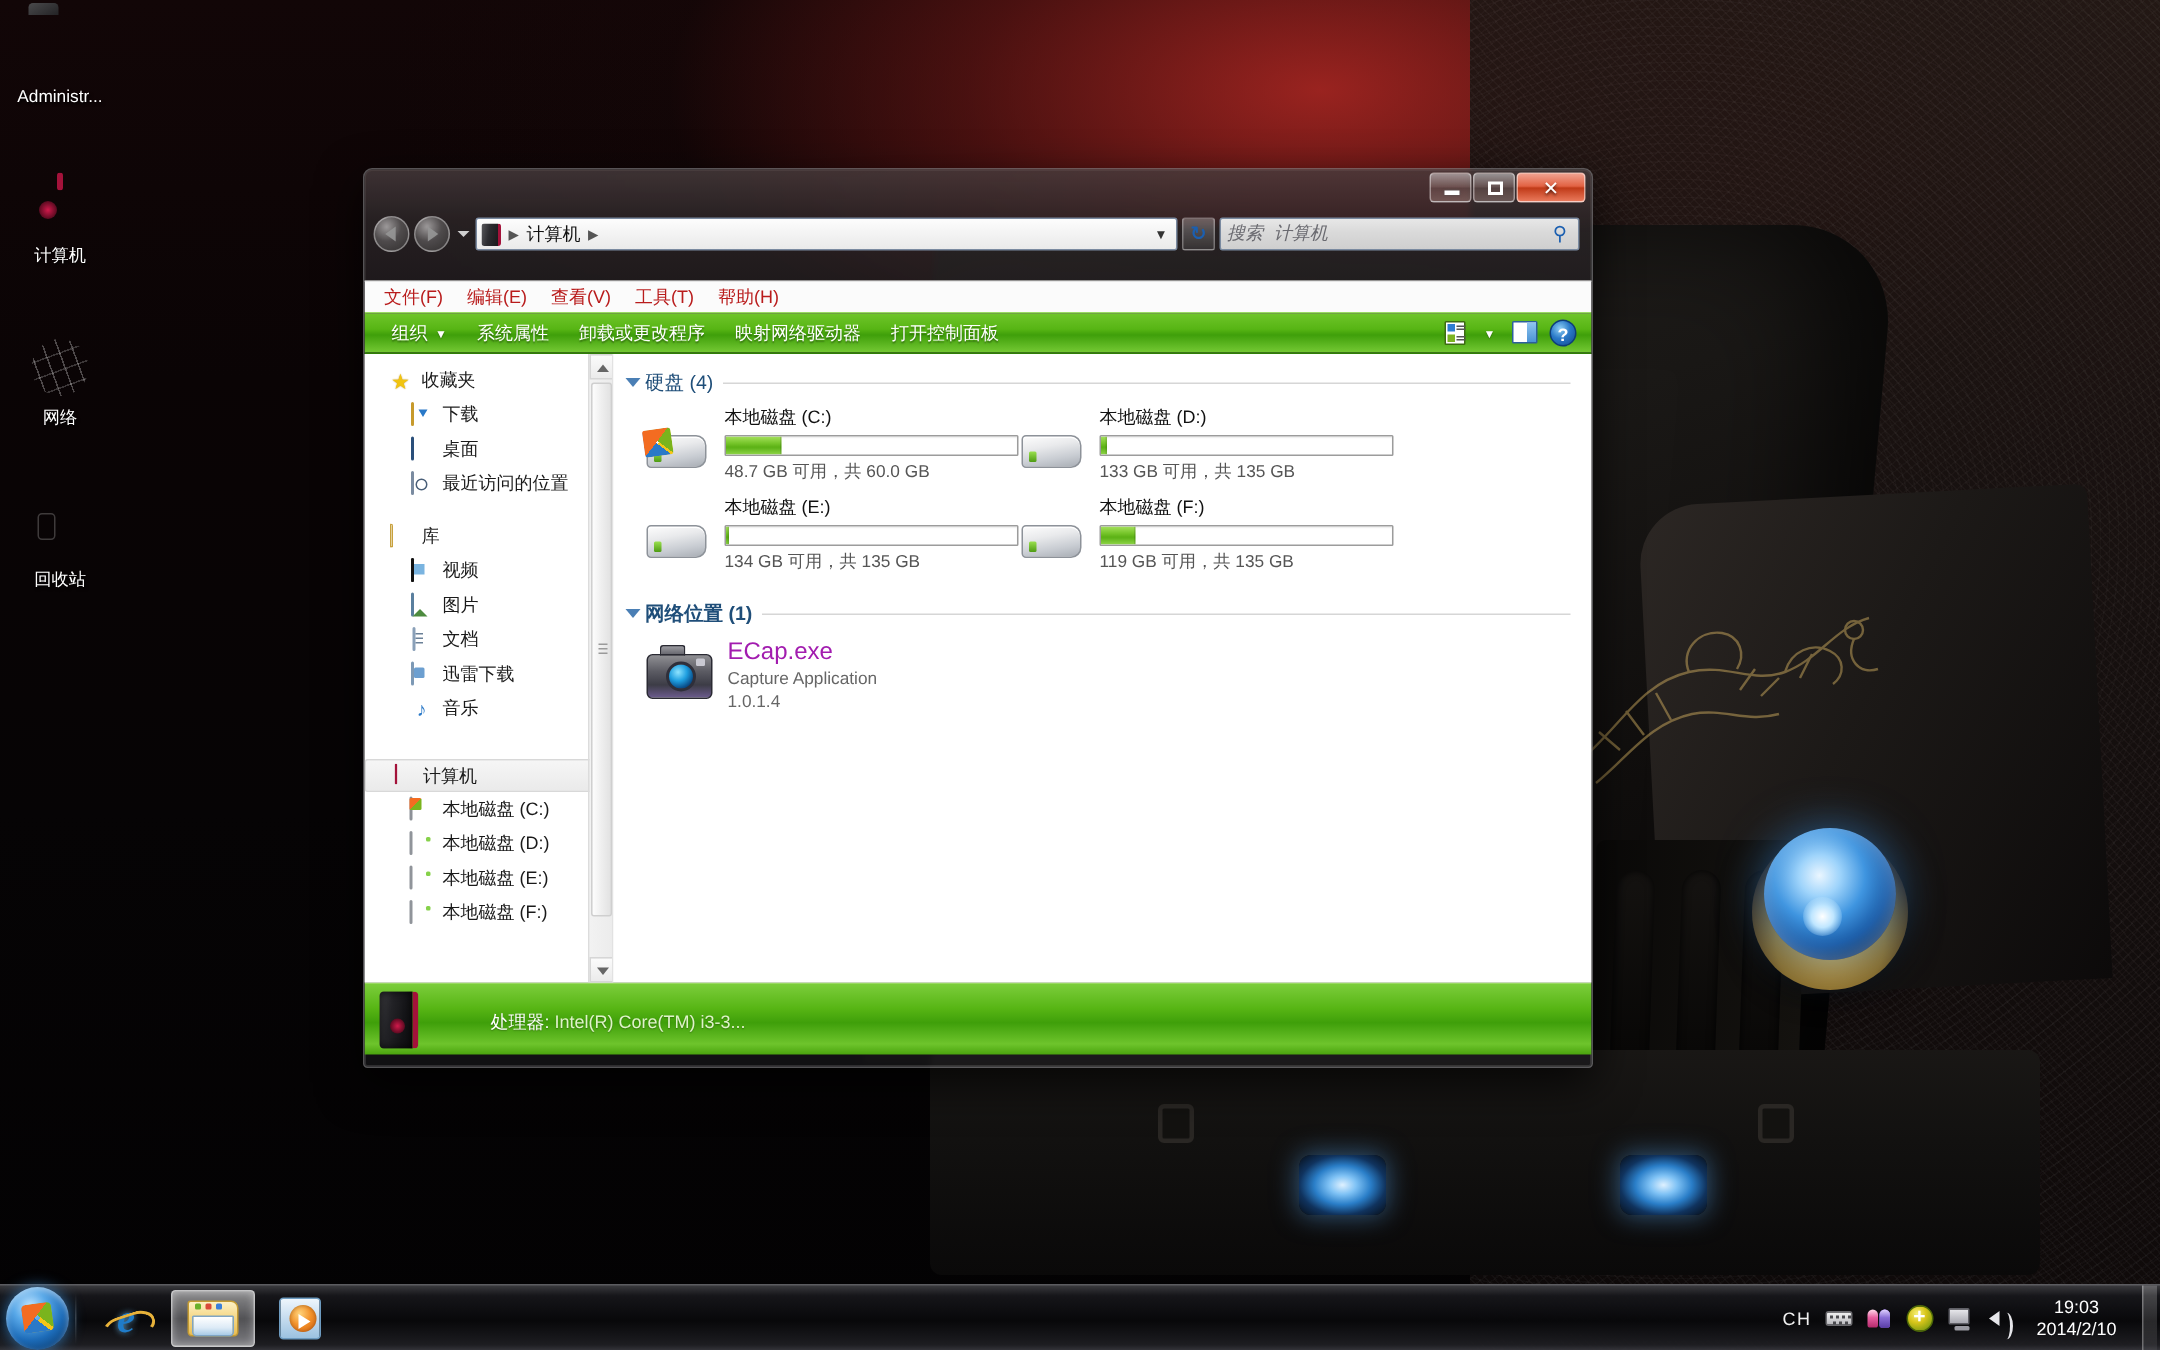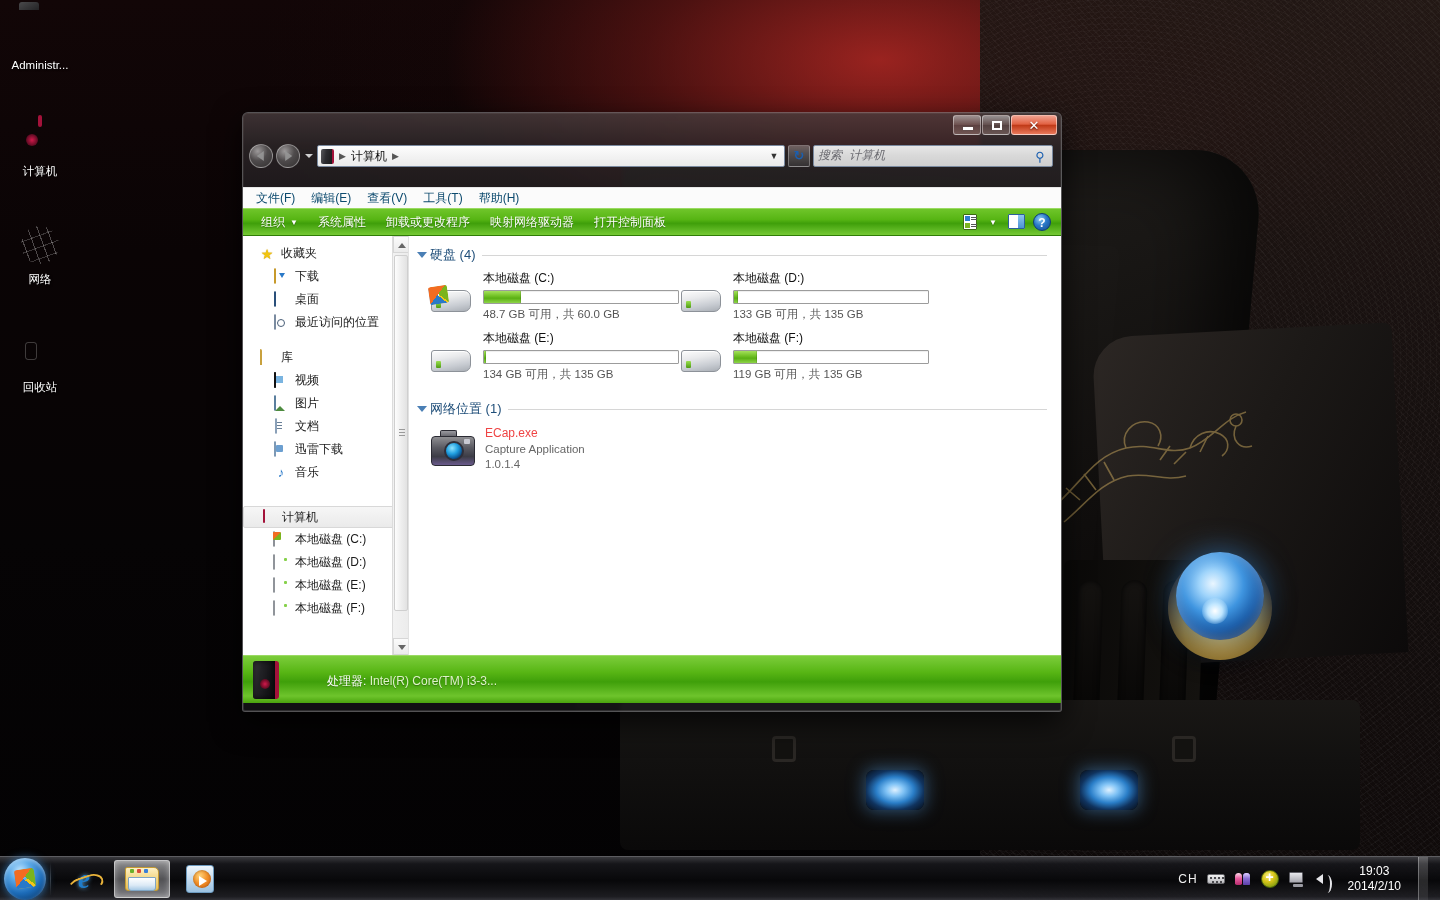--- a/index.html
+++ b/index.html
@@ -242,21 +242,21 @@
     font-family: Liberation Mono, monospace;
   }
   .search-box input::placeholder { color: #6a6a70; font-style: italic; }
   .mag { width: 16px; text-align: center; color: #1b5fb0; font-size: 13px; }
 
   
   .menubar {
     height: 21px; background: #fbfbfb; border-top: 1px solid #e6e6e6;
     display: flex; align-items: center; padding-left: 6px; gap: 2px;
   }
-  .menu-item { font-size: 12px; color: #0c4a6e; padding: 2px 7px; cursor: default; }
+  .menu-item { font-size: 12px; color: #b91c1c; padding: 2px 7px; cursor: default; }
 
   
   .toolbar {
     height: 28px; display: flex; align-items: center; padding: 0 6px 0 8px; gap: 0;
     background: linear-gradient(180deg, #6fc52a 0%, #57b514 40%, #3f9f0a 55%, #75c934 100%);
     border-top: 1px solid #9ada62; border-bottom: 1px solid #2f7d06;
   }
   .tb-btn {
     font-size: 12px; color: #ffffff; padding: 4px 10px; cursor: default;
     text-shadow: 0 1px 1px rgba(0,0,0,.35); white-space: nowrap;
@@ -451,21 +451,21 @@
     position:absolute; left:9px; top:2px; width:17px; height:8px; border-radius:2px 2px 0 0;
     background: linear-gradient(180deg,#9a9aa0,#55555d); border:1px solid #2a2a33; border-bottom:0;
   }
   .cam-lens {
     position:absolute; left:13px; top:13px; width:20px; height:20px; border-radius:50%;
     background: radial-gradient(circle at 38% 32%, #8fe4ff 0%, #1f9fe0 40%, #0a4f8c 72%, #062238 100%);
     border:2px solid #2f2f3a;
   }
   .cam-flash { position:absolute; right:5px; top:11px; width:6px;height:5px;background:#c9c9d2;border-radius:1px; }
   .net-lines { padding-top: 2px; }
-  .net-name { font-size: 12px; color: #ef4444; }
+  .net-name { font-size: 16px; color: #a21caf; }
   .net-sub { font-size: 11.5px; color: #666; margin-top: 3px; }
 
   
   .statusbar {
     height: 48px; display: flex; align-items: center; gap: 12px; padding: 0 10px;
     background: linear-gradient(180deg, #7ccd3b 0%, #57b514 35%, #3f9f0a 55%, #6ec42c 85%, #4aa40e 100%);
     border-top: 1px solid #9ada62;
   }
   .sb-pc {
     width: 26px; height: 38px; position: relative; flex: none;
@@ -550,21 +550,21 @@
     content:''; position:absolute; left:6px; top:4px; width:18px; height:18px; border-radius:50%;
     background: radial-gradient(circle at 38% 32%, #ffd37a 0%, #f3922a 45%, #d8620f 100%);
     box-shadow: inset 0 0 3px rgba(0,0,0,.3);
   }
   .wmp-ico .play {
     position:absolute; left:12px; top:10px; width:0;height:0; z-index:2;
     border-top:5px solid transparent; border-bottom:5px solid transparent; border-left:8px solid #fff;
   }
   .tray-fill { flex: 1; }
   .tray {
-    display: flex; align-items: center; gap: 9px; padding-right: 12px; height: 44px;
+    display: flex; align-items: center; gap: 9px; padding-right: 2px; height: 44px;
   }
   .tray-ime { color: #f0f0f0; font-size: 12px; letter-spacing: 1px; cursor: default; }
   .tray-ico { width: 18px; height: 18px; position: relative; cursor: default; }
   .t-kbd {
     position:absolute; left:0; top:4px; width:18px; height:10px; border-radius:2px;
     background: linear-gradient(180deg,#f2f2f2,#b9b9bd); border:1px solid #6a6a6e;
   }
   .t-kbd::after {
     content:''; position:absolute; left:2px; top:2px; width:2px;height:2px;background:#4a4a4e;
     box-shadow: 4px 0 0 #4a4a4e, 8px 0 0 #4a4a4e, 12px 0 0 #4a4a4e, 2px 4px 0 #4a4a4e, 6px 4px 0 #4a4a4e, 10px 4px 0 #4a4a4e;
@@ -875,21 +875,21 @@
             <div class="dr-info">
               <div class="dr-name">本地磁盘 (F:)</div>
               <div class="dr-bar">
                 <div class="dr-fill" id="fill3" style="width: 12%;"></div>
               </div>
               <div class="dr-free">119 GB 可用，共 135 GB</div>
             </div>
           </div>
         </div>
 
-        <div class="grp-hdr" style="margin-top:6px;">
+        <div class="grp-hdr" style="margin-top:6px;font-weight:bold;">
           <span class="grp-tri"></span>
           <span class="grp-title">网络位置 (1)</span>
           <span class="grp-line"></span>
         </div>
 
         <div class="net-item">
           <div class="cam-icon">
             <span class="cam-top"></span>
               <span class="cam-body"></span>
               <span class="cam-lens"></span>

